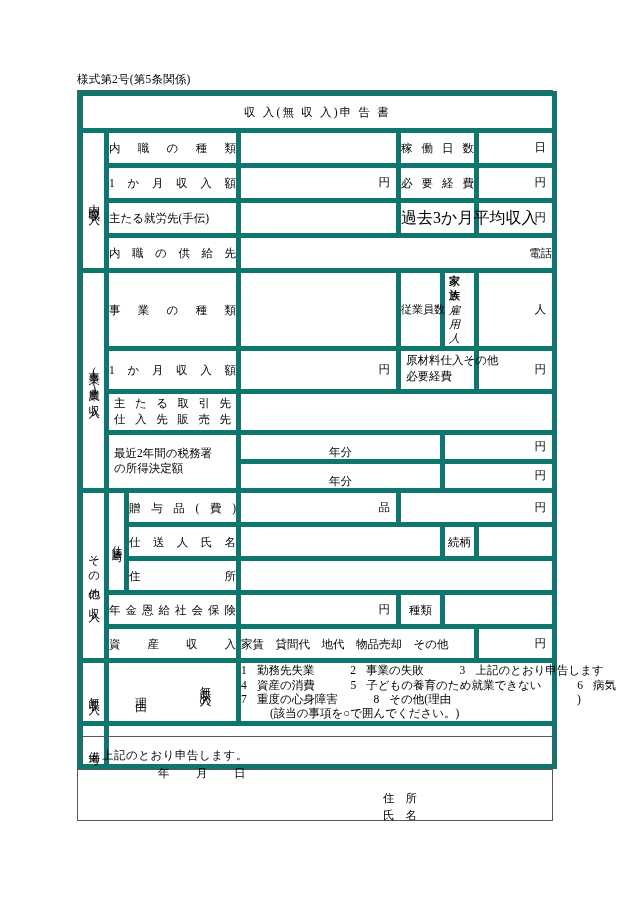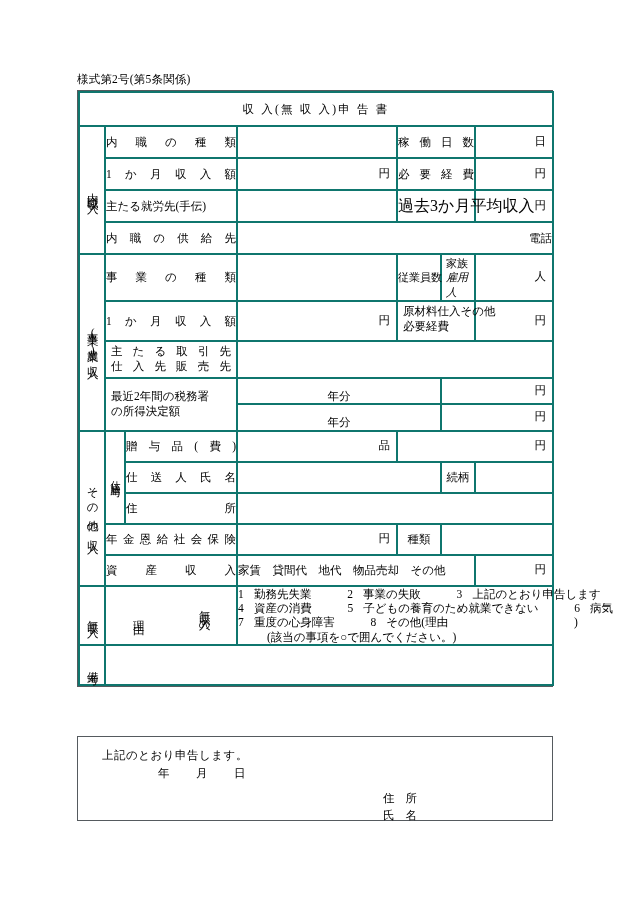--- a/index.html
+++ b/index.html
@@ -42,21 +42,21 @@
     border: 1px solid #555a5e;
     box-sizing: border-box;
   }
 
   table.grid {
     border-collapse: collapse;
     width: 100%;
     table-layout: fixed;
   }
   table.grid td {
-    border: 2px solid #0f766e;
+    border: 5px solid #0f766e;
     padding: 0;
     font-size: 11.5px;
     vertical-align: middle;
     line-height: 1.25;
   }
 
   
   .title-cell {
     text-align: center;
     height: 32px;
@@ -138,20 +138,21 @@
   
   .emp-split {
     display: block;
     padding: 1px 4px;
     line-height: 1.3;
     font-size: 11px;
   }
   .emp-split .row1 {
     display: flex;
     justify-content: space-between;
+    font-weight: bold;
   }
   .emp-split .row2 {
     display: flex;
     justify-content: space-between;
     font-style: italic;
   }
 
   
   .year-line {
     display: block;

